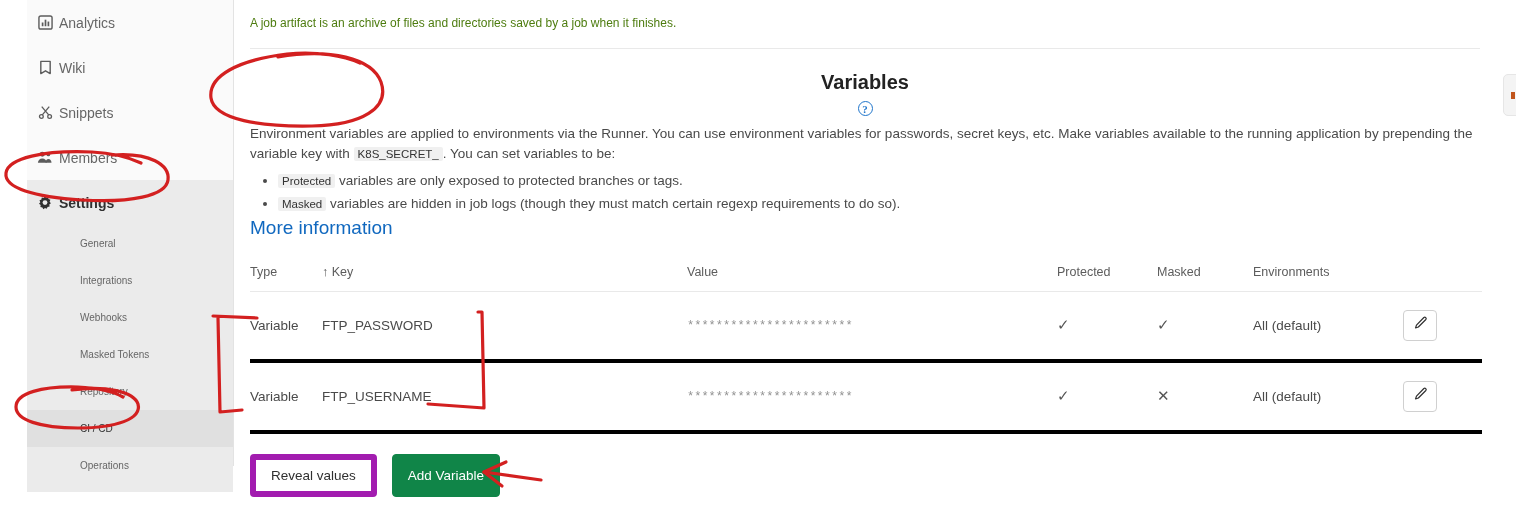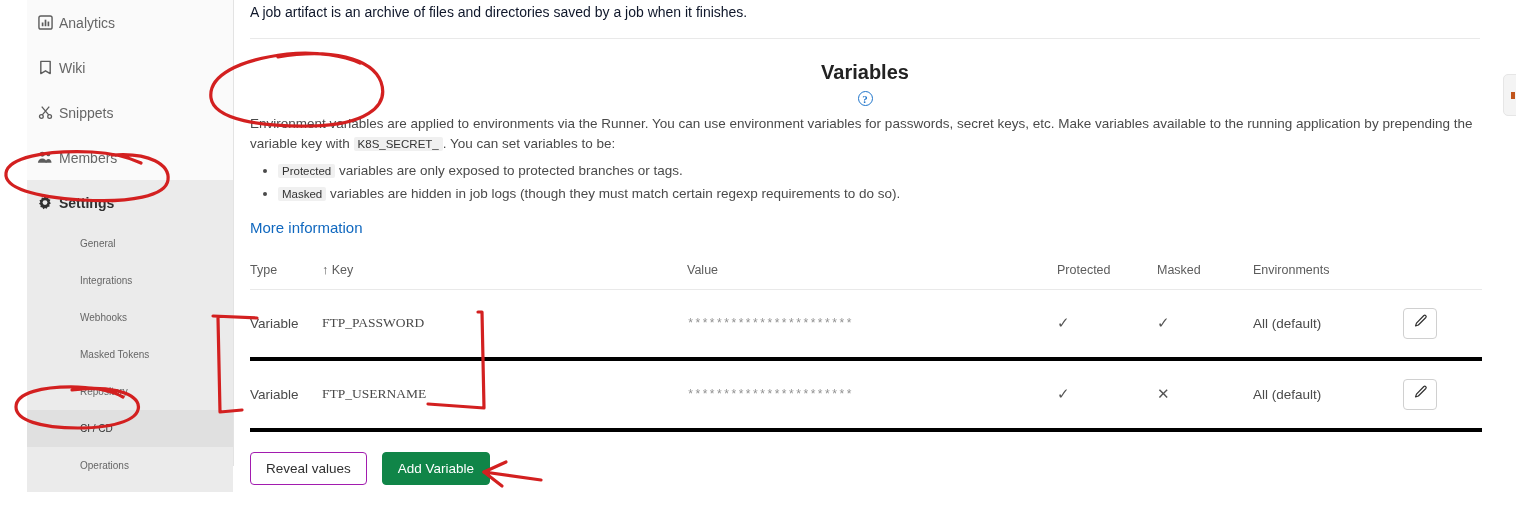--- a/index.html
+++ b/index.html
@@ -29,21 +29,21 @@
   .nav-sub {
     display:flex; align-items:center; height: 37px;
     padding-left: 53px; color:#666; font-size: 10px;
   }
   .nav-sub.active { background:#e0e0e0; color:#303030; }
 
   
   #main { position:absolute; left:234px; top:0; width:1282px; height:510px; background:#fff; }
   .main-inner { padding: 0 36px 0 16px; }
   .lead {
-    color:#0f172a; font-size:14px; padding-top: 4px; padding-left:0;
+    color:#4d7c0f; font-size:12px; padding-top: 16px; padding-left:0;
   }
   .hr { height:1px; background:#e9e9e9; margin: 18px 0 0 0; }
 
   h2.sec-title {
     font-size: 20px; color:#222; margin: 22px 0 8px 0; font-weight: bold;
     display:flex; align-items:center; gap:7px;flex-direction:column;
   }
   .help-icon {
     width:15px; height:15px; border-radius:50%;
     border:1.6px solid #1f75cb; color:#1f75cb;
@@ -51,55 +51,55 @@
     display:inline-flex; align-items:center; justify-content:center;
     font-family:"Liberation Serif", serif;
   }
   p.desc { font-size:13.5px; color:#4a4a4a; line-height:1.45; margin:0 0 4px 0; max-width:1232px; }
   code.inline {
     background:#f0f0f0; color:#333; font-family:Liberation Sans, sans-serif;
     font-size:11.5px; padding:1px 4px; border-radius:2px;
   }
   ul.bullets { margin: 8px 0 0 0; padding-left: 28px; }
   ul.bullets li { font-size:13.5px; color:#4a4a4a; line-height:1.55; margin-bottom:2px; }
-  a.more { display:inline-block; margin-top:12px; font-size:15px; color:#1068bf; text-decoration:none; }
+  a.more { display:inline-block; font-size:19px; color:#1068bf; text-decoration:none; }
 
   
   table.vars { width: 1232px; border-collapse: collapse; margin-top: 26px; table-layout: fixed; }
   table.vars th {
     text-align:left; font-size:12.5px; color:#5c5c5c; font-weight:normal;
     padding: 0 0 12px 0; border-bottom:1px solid #e9e9e9;
   }
   table.vars td {
     font-size:13.5px; color:#4a4a4a; padding: 18px 0; border-bottom:4px solid #000000;
     vertical-align:middle;
   }
   .col-type { width: 72px; }
   .col-key  { width: 365px; }
   .col-val  { width: 370px; }
   .col-prot { width: 100px; }
   .col-mask { width: 96px; }
   .col-env  { width: 150px; }
   .col-act  { width: 79px; }
-  .key-cell { color:#303030; padding-left:0;font-family:Liberation Serif, serif; }
+  .key-cell { color:#303030; padding-left:0; }
   .stars { color:#919191; font-family:"Liberation Mono", monospace; font-size:12px; letter-spacing:0px; }
   .chk { color:#555; font-size:15px; }
   .xmk { color:#555; font-size:15px; }
   .edit-btn {
     width:34px; height:31px; border:1px solid #d0d0d0; border-radius:4px;
     background:#fff; display:flex; align-items:center; justify-content:center;
   }
 
   
   .btn-row { display:flex; gap:15px; margin-top: 20px; }
   .btn {
     font-size:13.5px; border-radius:4px; padding: 9px 15px; line-height:1;
     display:inline-flex; align-items:center; justify-content:center;
   }
-  .btn-secondary { background:#fff; color:#303030; border:1px solid #a21caf; }
+  .btn-secondary { background:#fff; color:#303030; border:6px solid #a21caf; }
   .btn-primary { background:#108548; color:#fff; border:1px solid #108548; }
   .bottom-hr { height:1px; background:#e9e9e9; width:1232px; margin-top:25px; }
 
   
   .right-widget {
     position:absolute; left:1503px; top:74px; width:26px; height:42px;
     background:#f4f4f4; border:1px solid #e6e6e6; border-radius:5px;
   }
   .right-widget .dot { position:absolute; left:7px; top:17px; width:4px; height:7px; background:#c1551c; }
 

